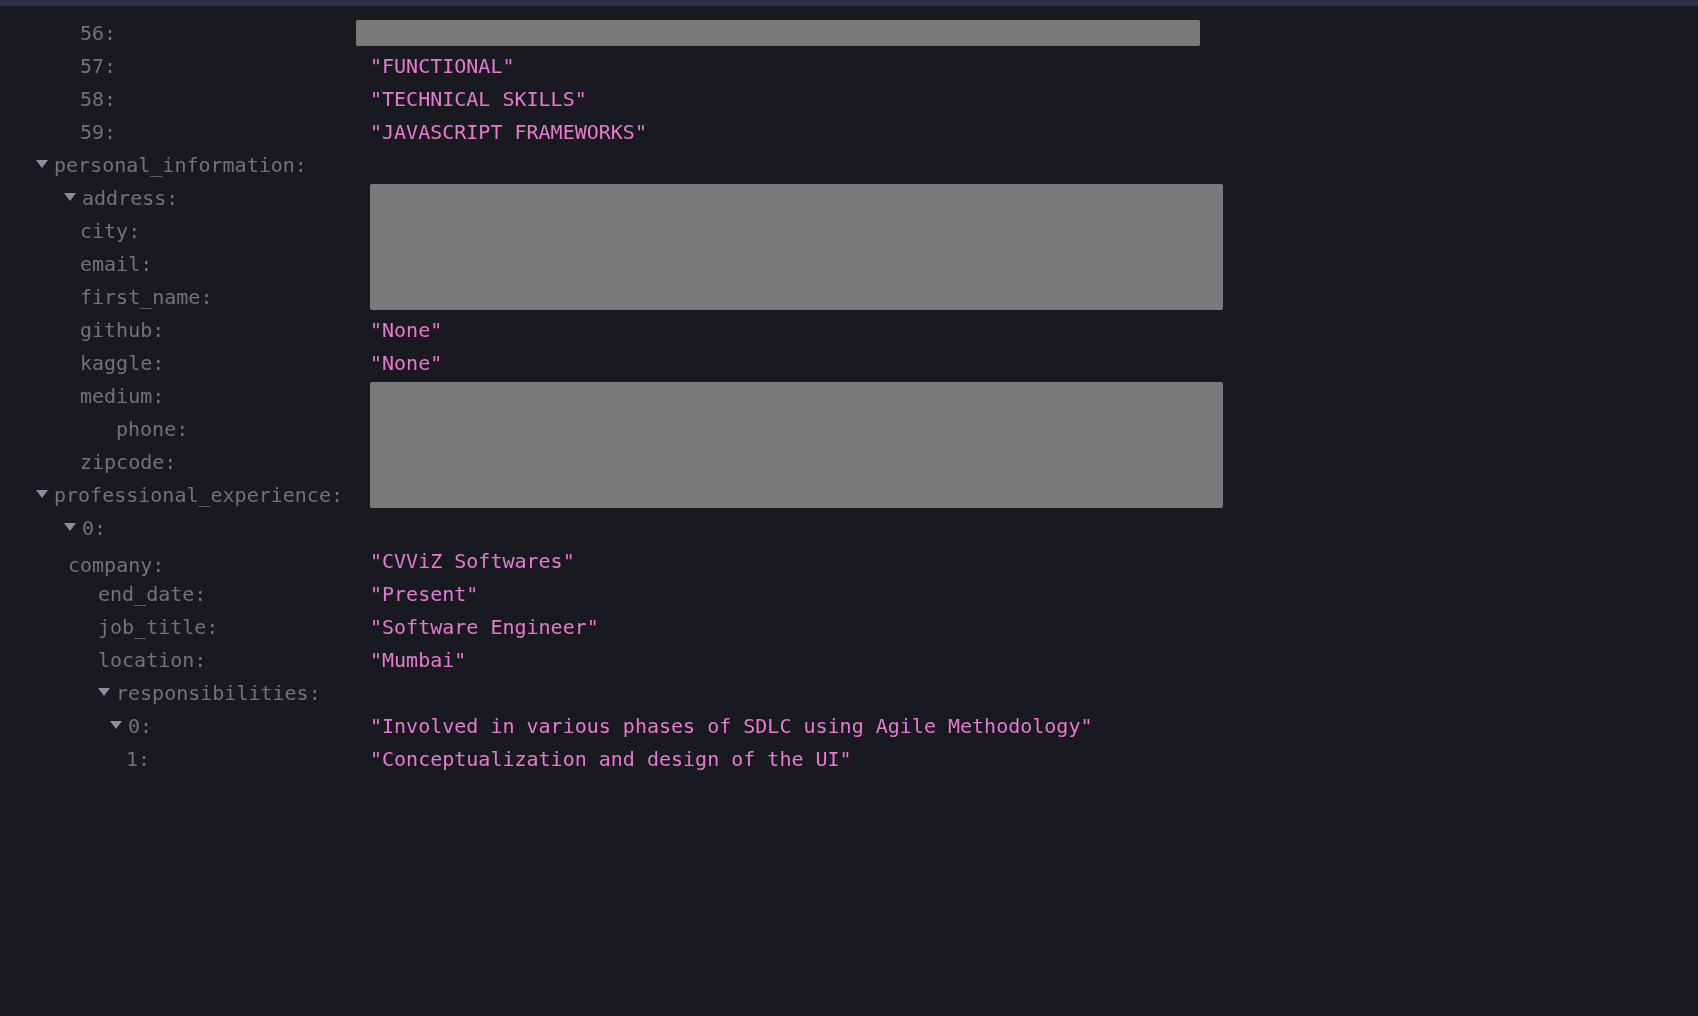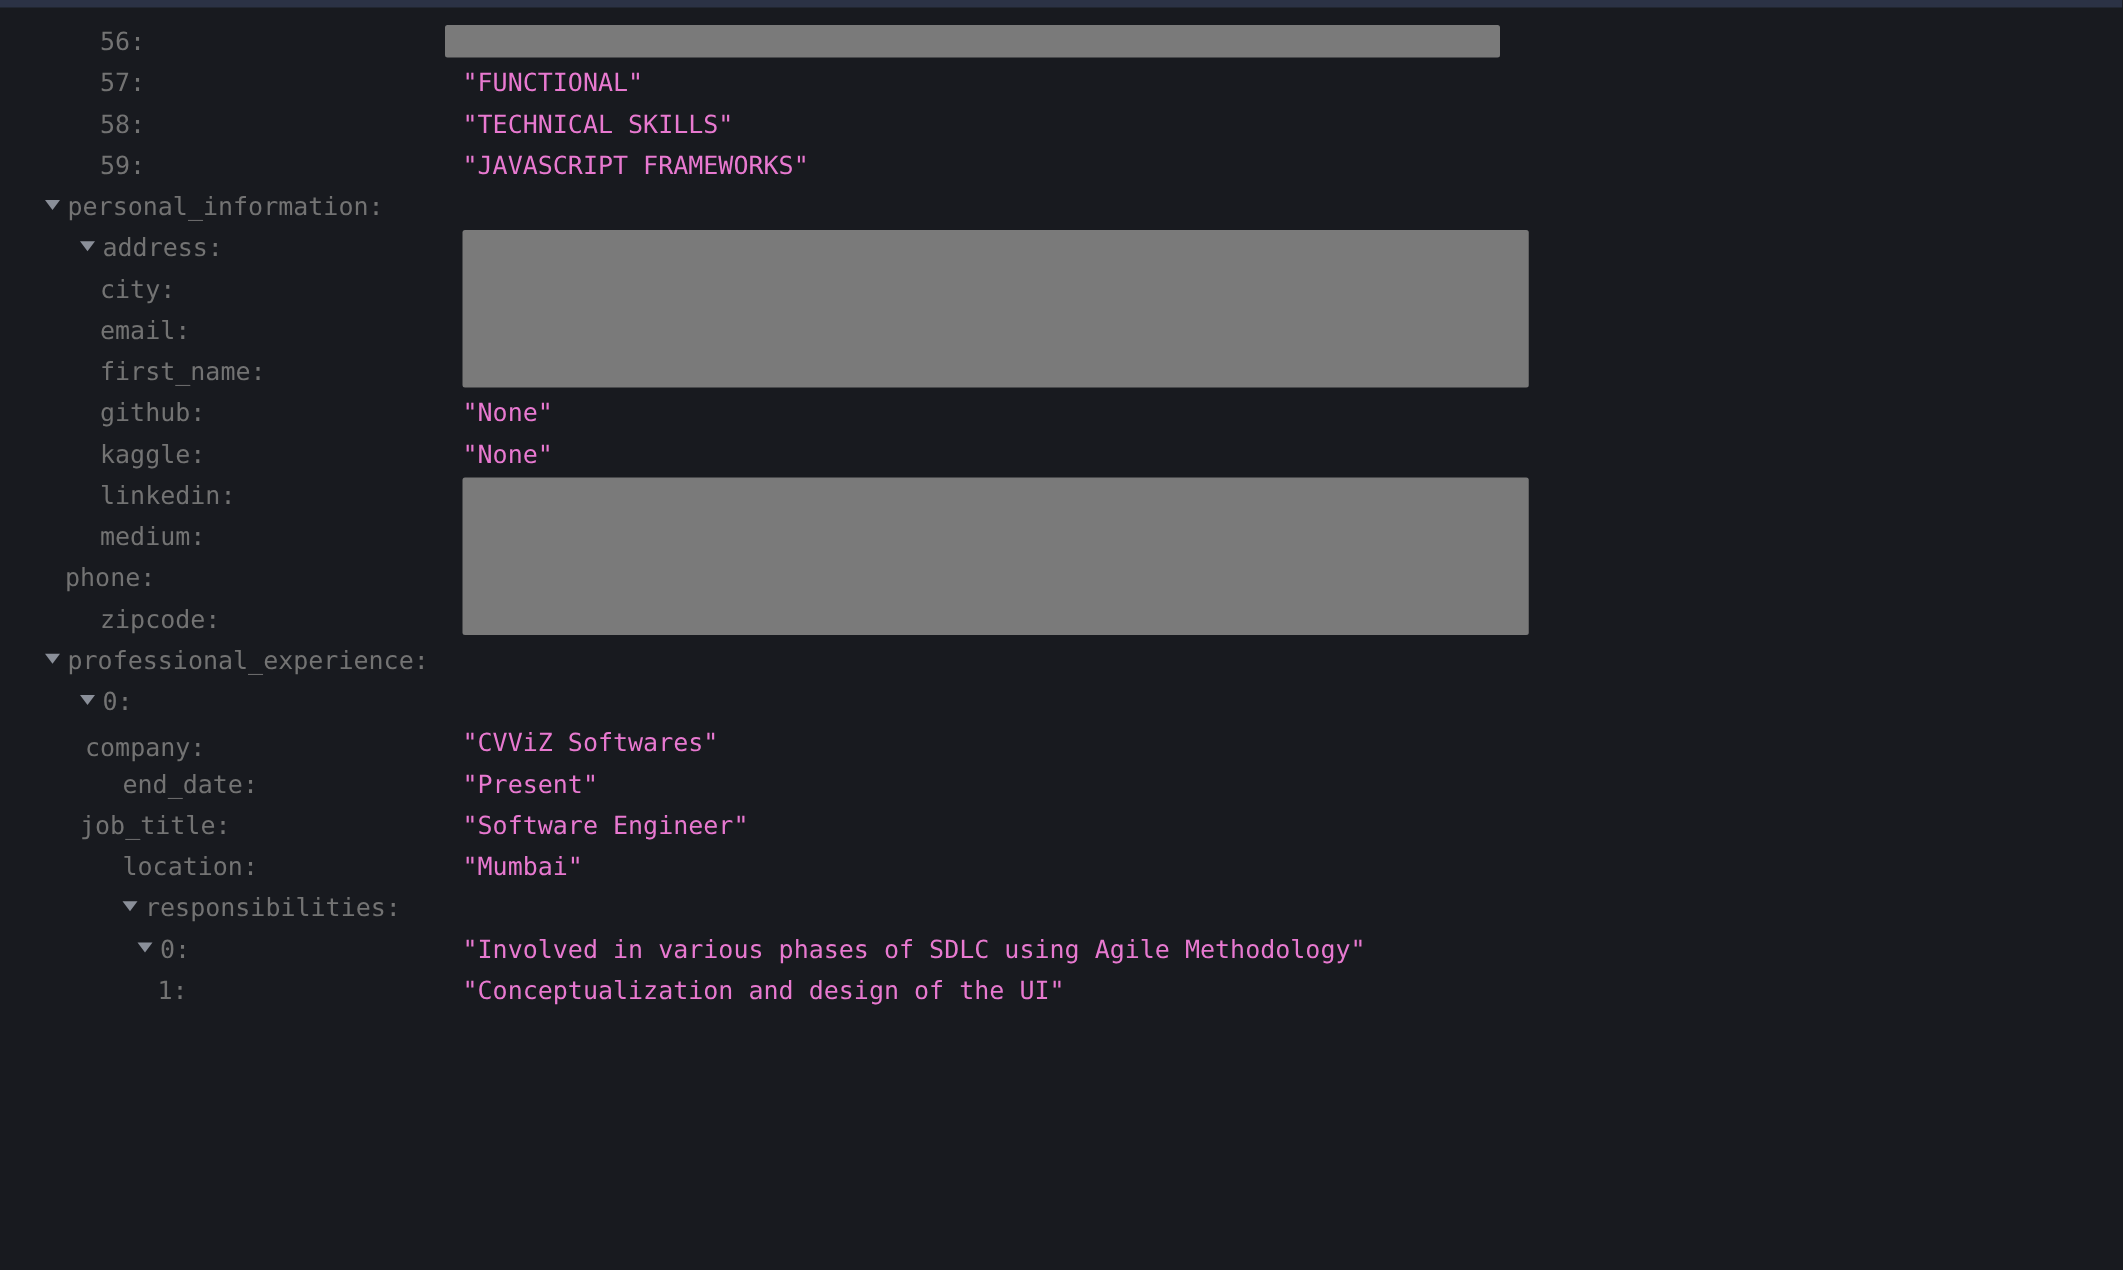--- a/index.html
+++ b/index.html
@@ -149,32 +149,26 @@
     <div class="row">
       <div class="gutter" style="padding-left: 80px;">
         <span class="key">kaggle:</span>
       </div>
       <div class="valcol">
         <span class="val">"None"</span>
       </div>
     </div>
     <div class="row">
       <div class="gutter" style="padding-left: 80px;">
-        <span class="key">linkedin:</span>
-      </div>
-      <div class="valcol"></div>
-    </div>
-    <div class="row">
-      <div class="gutter" style="padding-left: 80px;">
         <span class="key">medium:</span>
       </div>
       <div class="valcol"></div>
     </div>
     <div class="row">
-      <div class="gutter" style="padding-left: 52px;">
+      <div class="gutter" style="padding-left: 116px;">
         <span class="key">phone:</span>
       </div>
       <div class="valcol"></div>
     </div>
     <div class="row">
       <div class="gutter" style="padding-left: 80px;">
         <span class="key">zipcode:</span>
       </div>
       <div class="valcol">
         <span class="val">"None"</span>
@@ -204,21 +198,21 @@
     </div>
     <div class="row">
       <div class="gutter" style="padding-left: 98px;">
         <span class="key">end_date:</span>
       </div>
       <div class="valcol">
         <span class="val">"Present"</span>
       </div>
     </div>
     <div class="row">
-      <div class="gutter" style="padding-left: 64px;">
+      <div class="gutter" style="padding-left: 98px;">
         <span class="key">job_title:</span>
       </div>
       <div class="valcol">
         <span class="val">"Software Engineer"</span>
       </div>
     </div>
     <div class="row">
       <div class="gutter" style="padding-left: 98px;">
         <span class="key">location:</span>
       </div>

